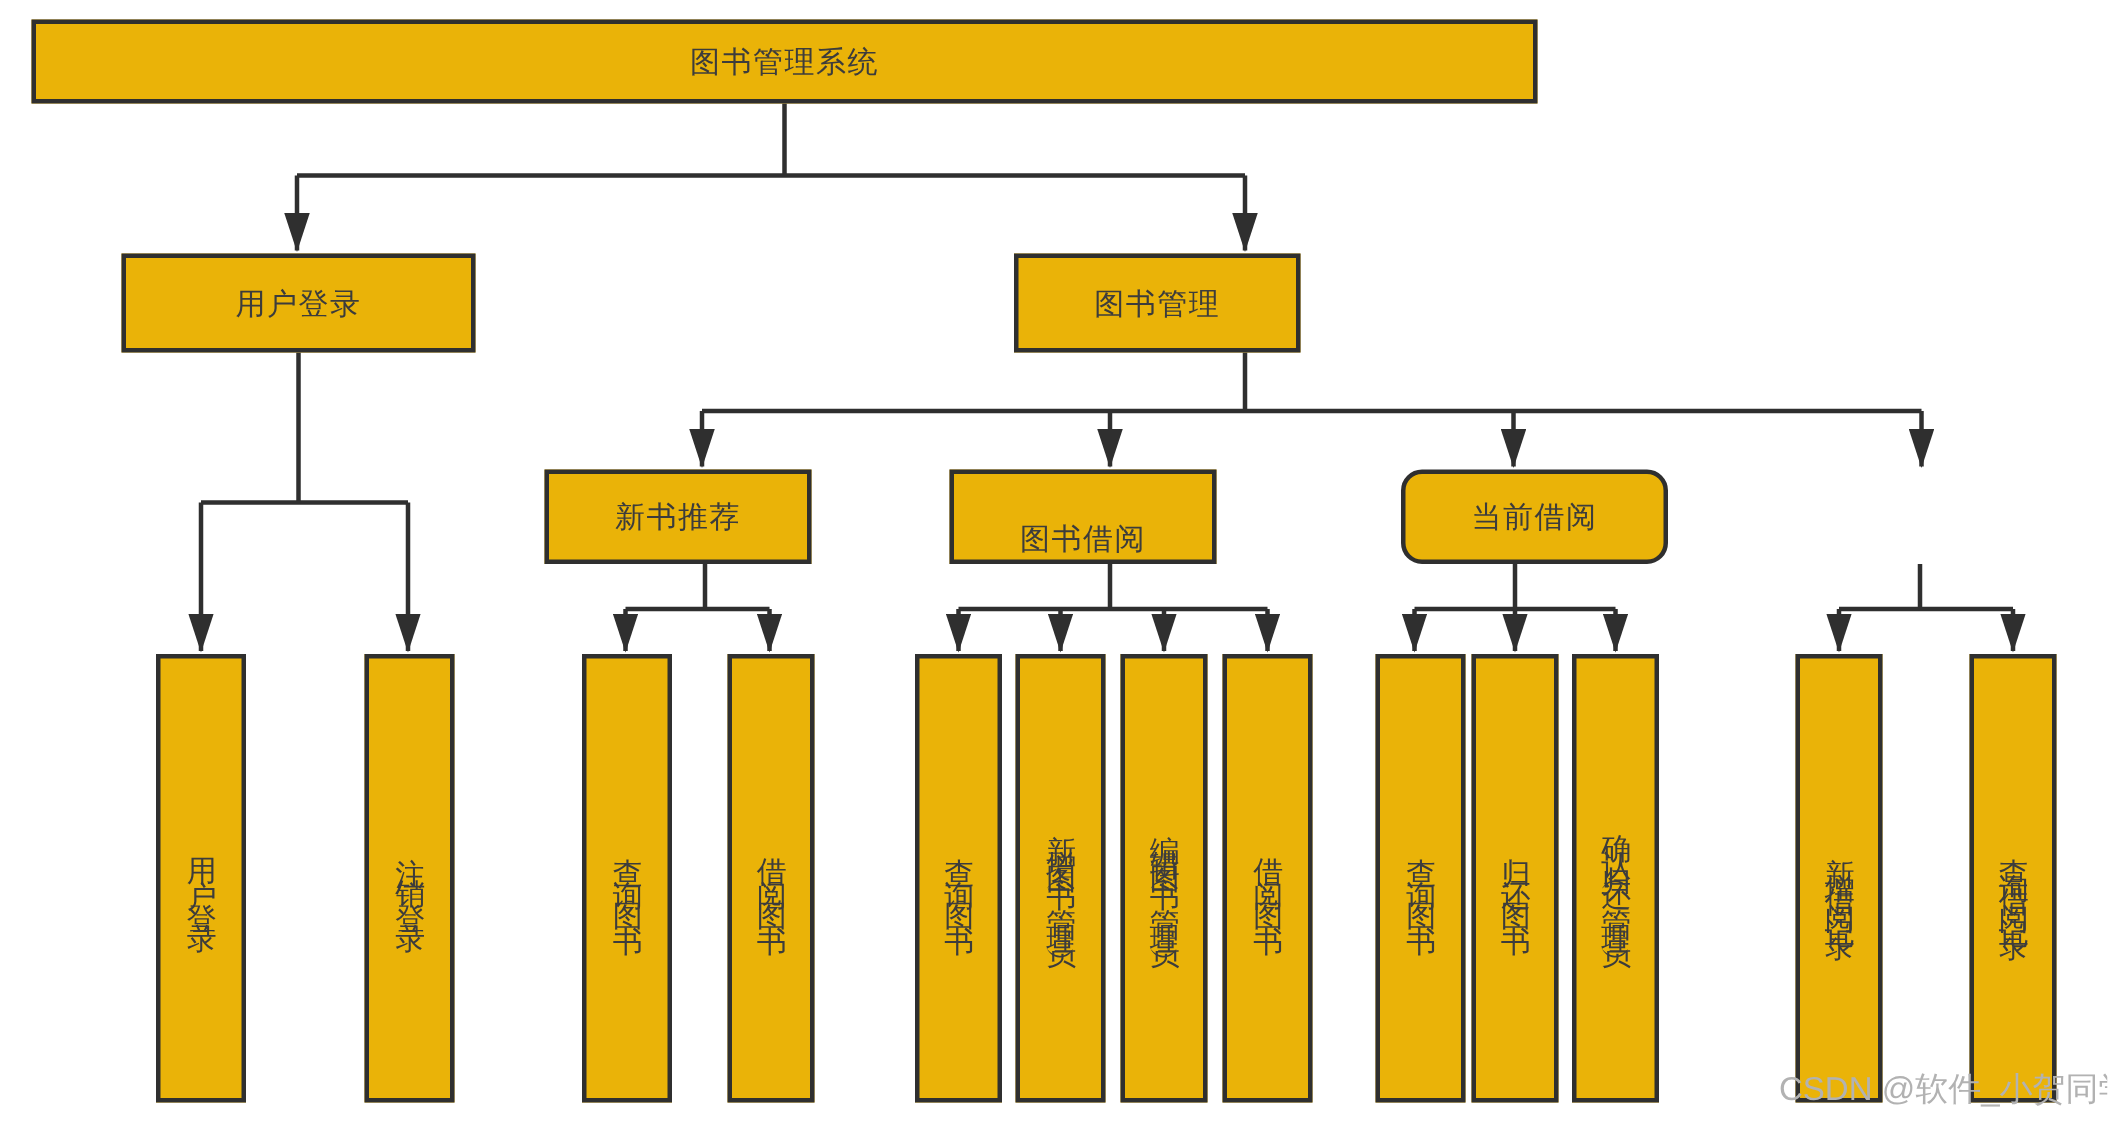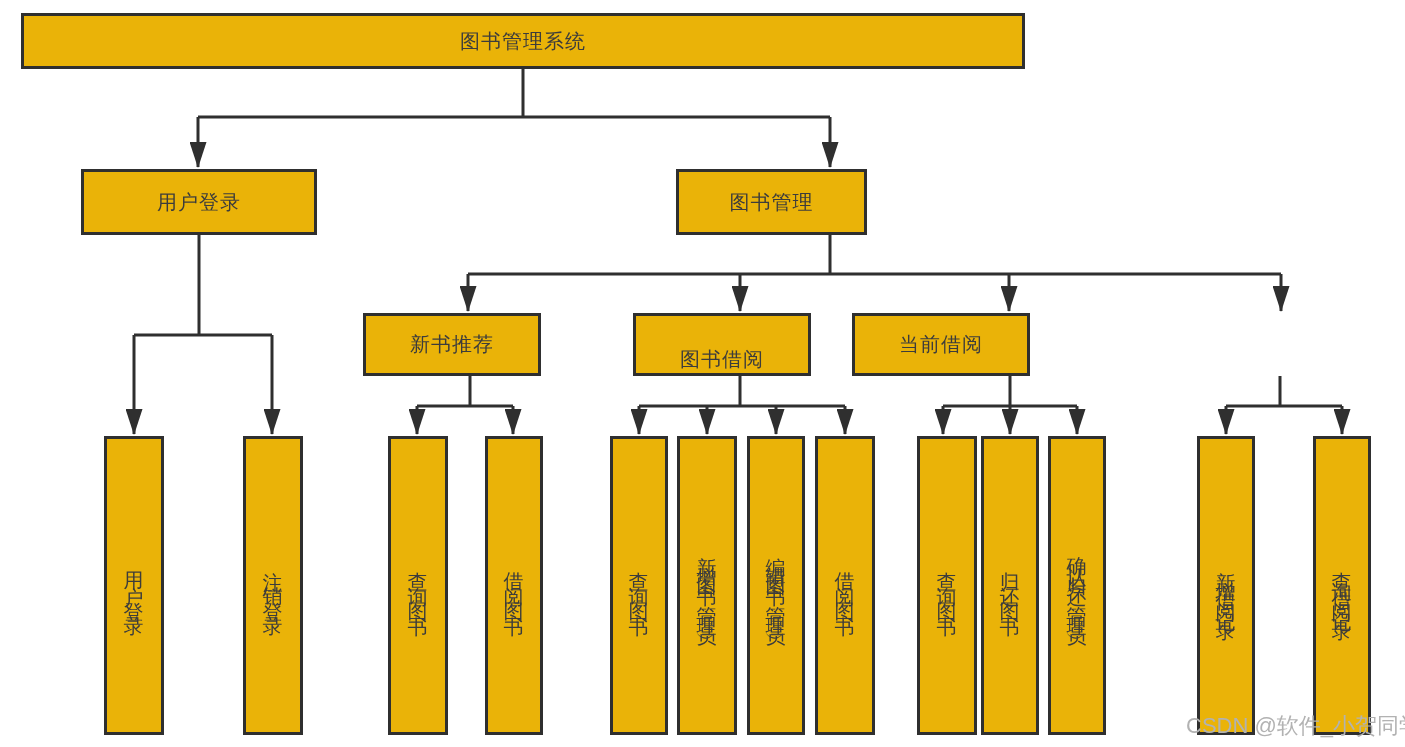--- a/index.html
+++ b/index.html
@@ -31,21 +31,21 @@
   .leaf.tight span{letter-spacing:10px;}
   
   .n-root{left:21px;top:13px;width:1004px;height:56px;}
   
   .n-login{left:81px;top:169px;width:236px;height:66px;}
   .n-mgmt{left:676px;top:169px;width:191px;height:66px;}
   
   .n-l3{top:313px;width:178px;height:63px;}
   .n-recommend{left:363px;}
   .n-borrowmod{left:633px;align-items:flex-end;}
-  .n-current{left:852px;}
+  .n-current{left:934px;border-radius:14px;}
   .n-records{left:1173px;}
   
   .leaf{top:436px;height:299px;}
   .lf1{left:104px;width:60px;}
   .lf2{left:243px;width:60px;}
   .lf3{left:388px;width:60px;}
   .lf4{left:485px;width:58px;}
   .lf5{left:610px;width:58px;}
   .lf6{left:677px;width:60px;}
   .lf7{left:747px;width:58px;}

